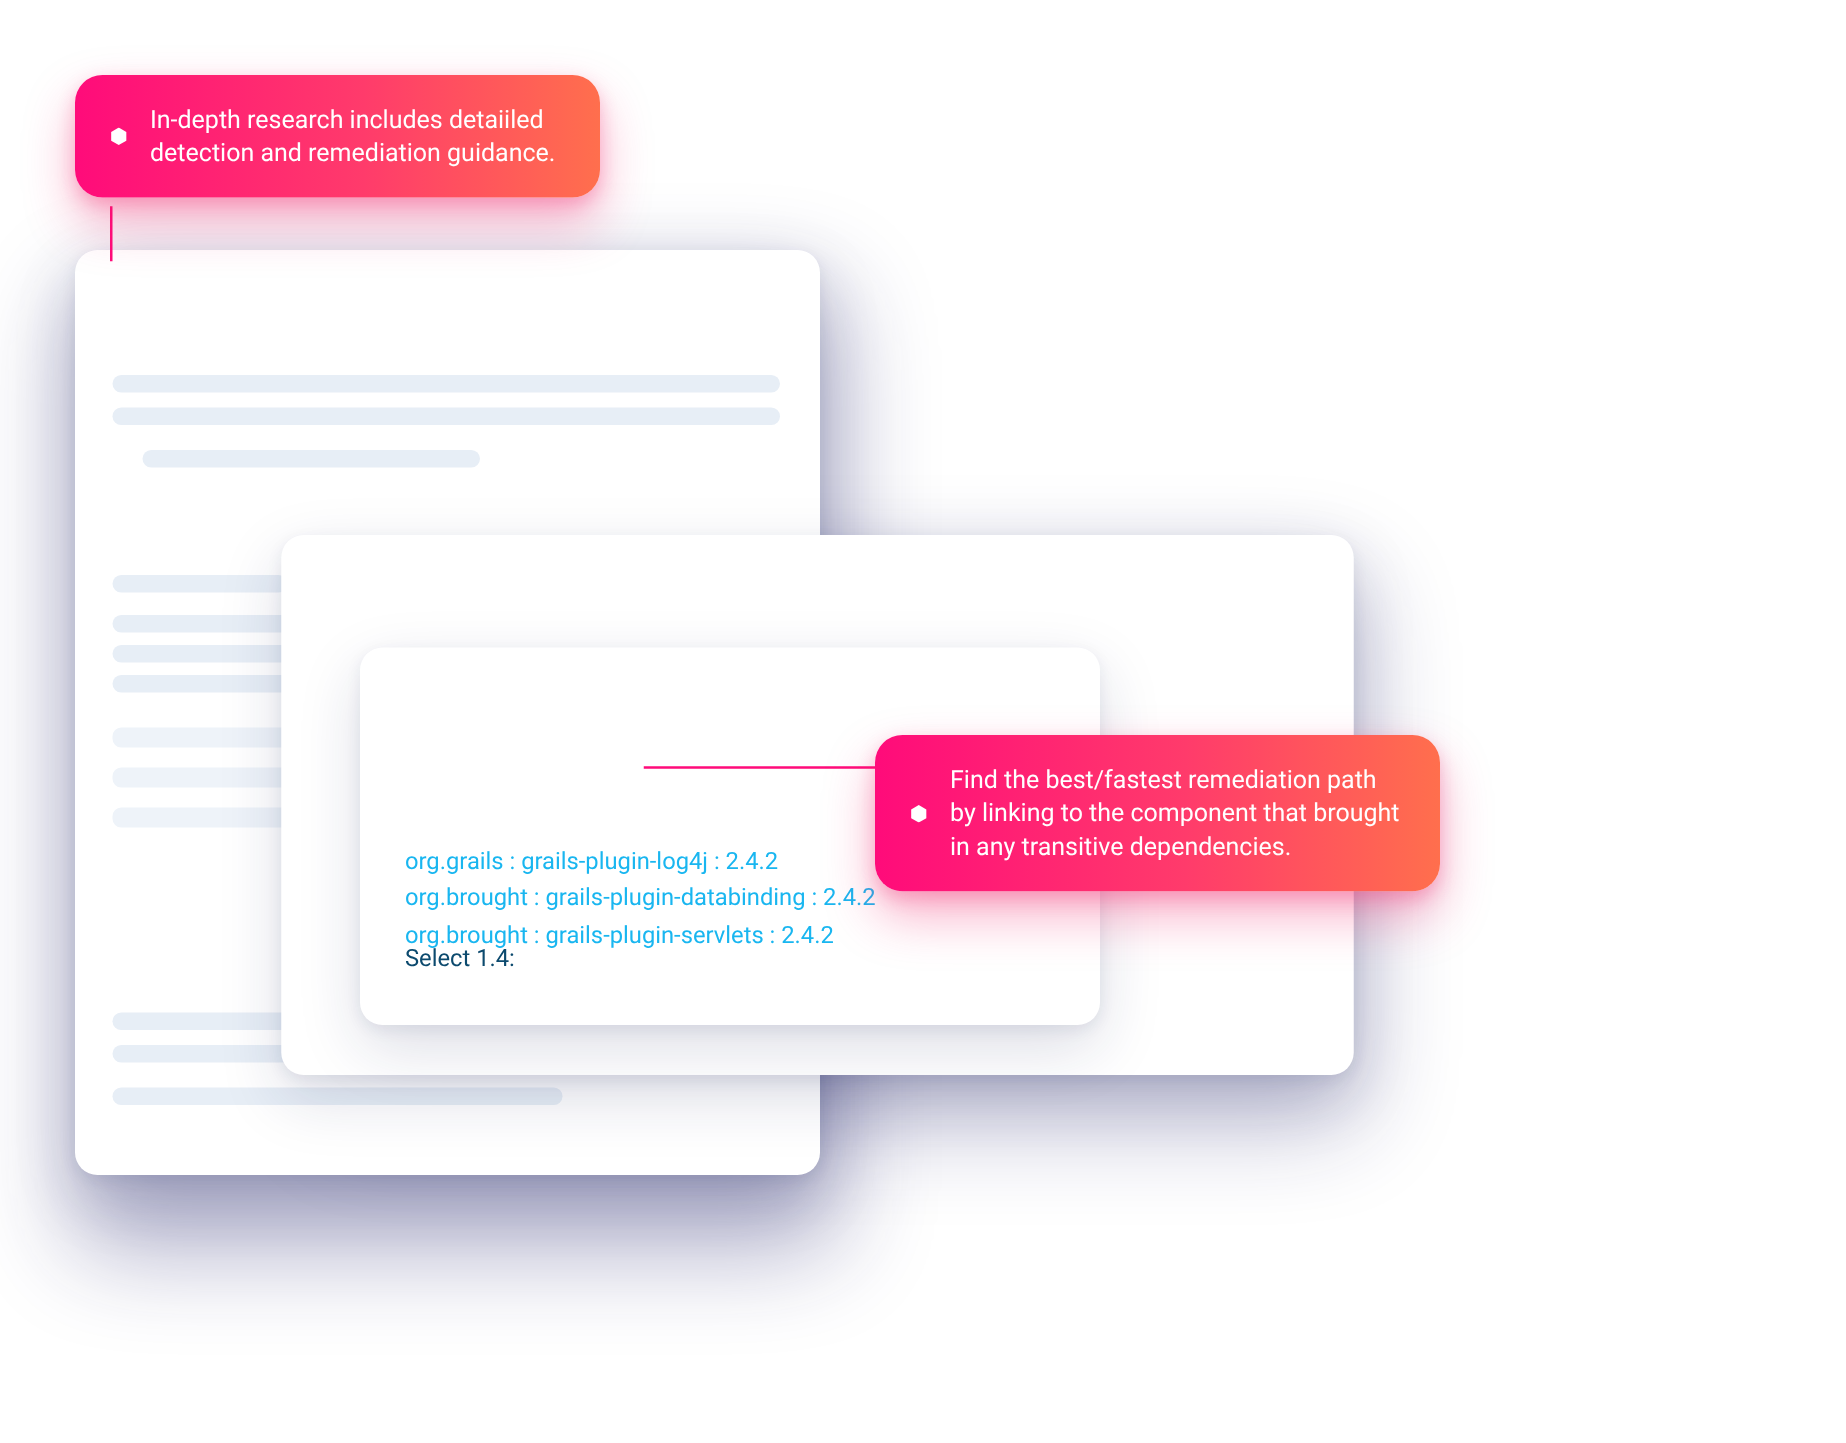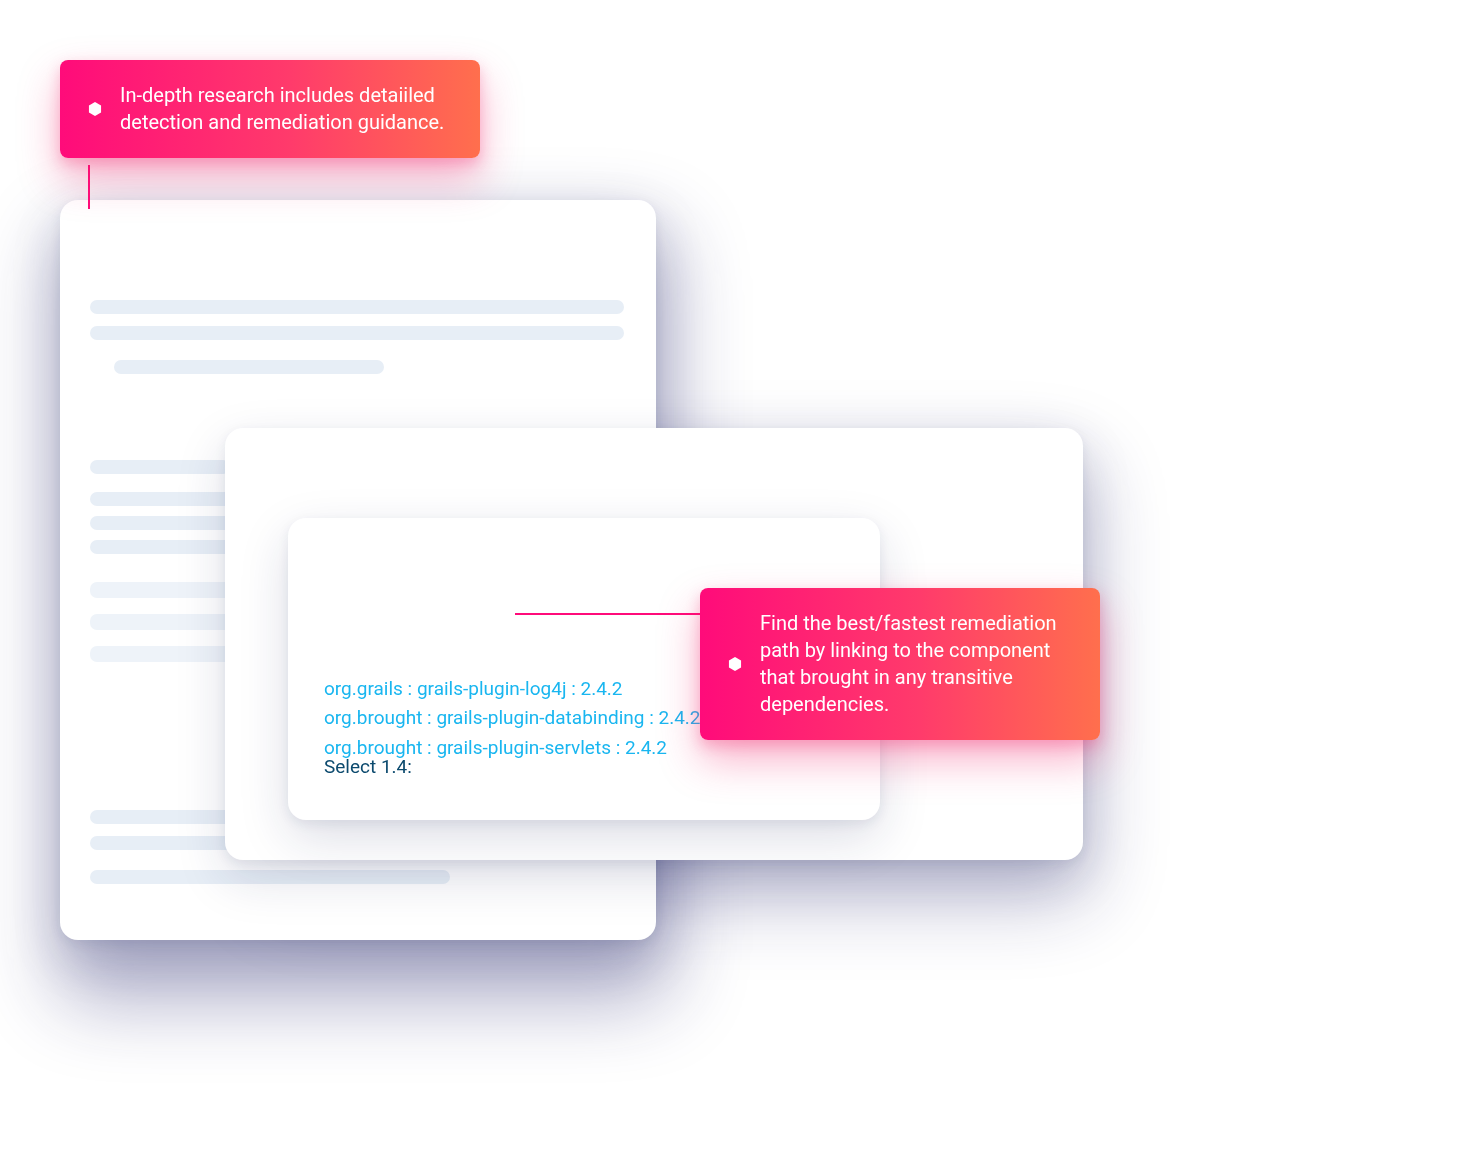--- a/index.html
+++ b/index.html
@@ -17,21 +17,21 @@
     height: 1154px;
   }
 
   
   .callout {
     position: absolute;
     display: flex;
     align-items: center;
     gap: 18px;
     padding: 22px 28px;
-    border-radius: 8px;
+    border-radius: 22px;
     color: #fff;
     background: linear-gradient(90deg, #ff0b7a 0%, #ff3b6b 55%, #ff6f4d 100%);
     box-shadow: 0 20px 40px rgba(241, 34, 107, 0.35), 0 6px 14px rgba(241,34,107,0.25);
     z-index: 40;
     font-size: 20px;
     line-height: 1.35;
     font-weight: 400;
   }
   .callout .bullet {
     width: 14px; height: 14px;
@@ -150,21 +150,21 @@
 
   <div class="callout" style="left:60px; top:60px; width:420px;">
     <span class="bullet">
       <svg viewBox="0 0 14 14" width="14" height="14" aria-hidden="true">
         <polygon points="7,0 13.06,3.5 13.06,10.5 7,14 0.94,10.5 0.94,3.5" fill="#ffffff"></polygon>
       </svg>
     </span>
     <span>In-depth research includes detaiiled detection and remediation guidance.</span>
   </div>
 
-  <div class="callout" style="left:700px; top:588px; width:400px;">
+  <div class="callout" style="left:700px; top:588px; width:452px;">
     <span class="bullet">
       <svg viewBox="0 0 14 14" width="14" height="14" aria-hidden="true">
         <polygon points="7,0 13.06,3.5 13.06,10.5 7,14 0.94,10.5 0.94,3.5" fill="#ffffff"></polygon>
       </svg>
     </span>
     <span>Find the best/fastest remediation path by linking to the component that brought in any transitive dependencies.</span>
   </div>
 
 </div>
 

